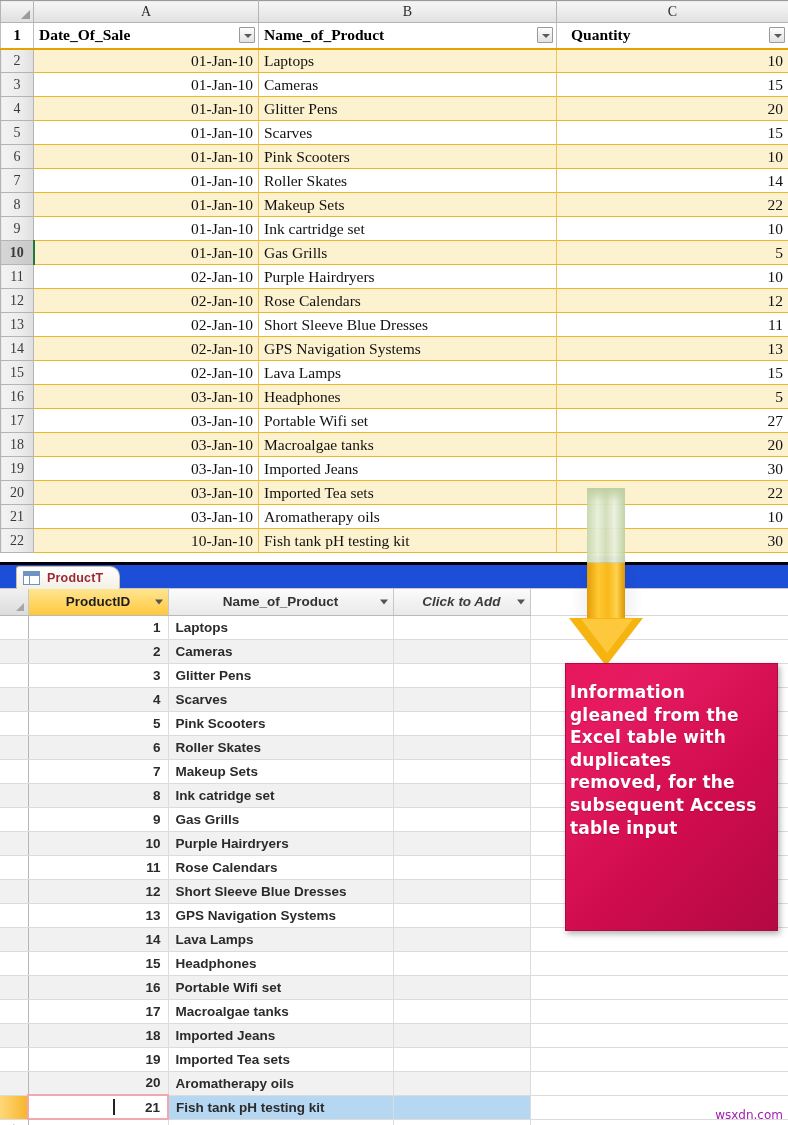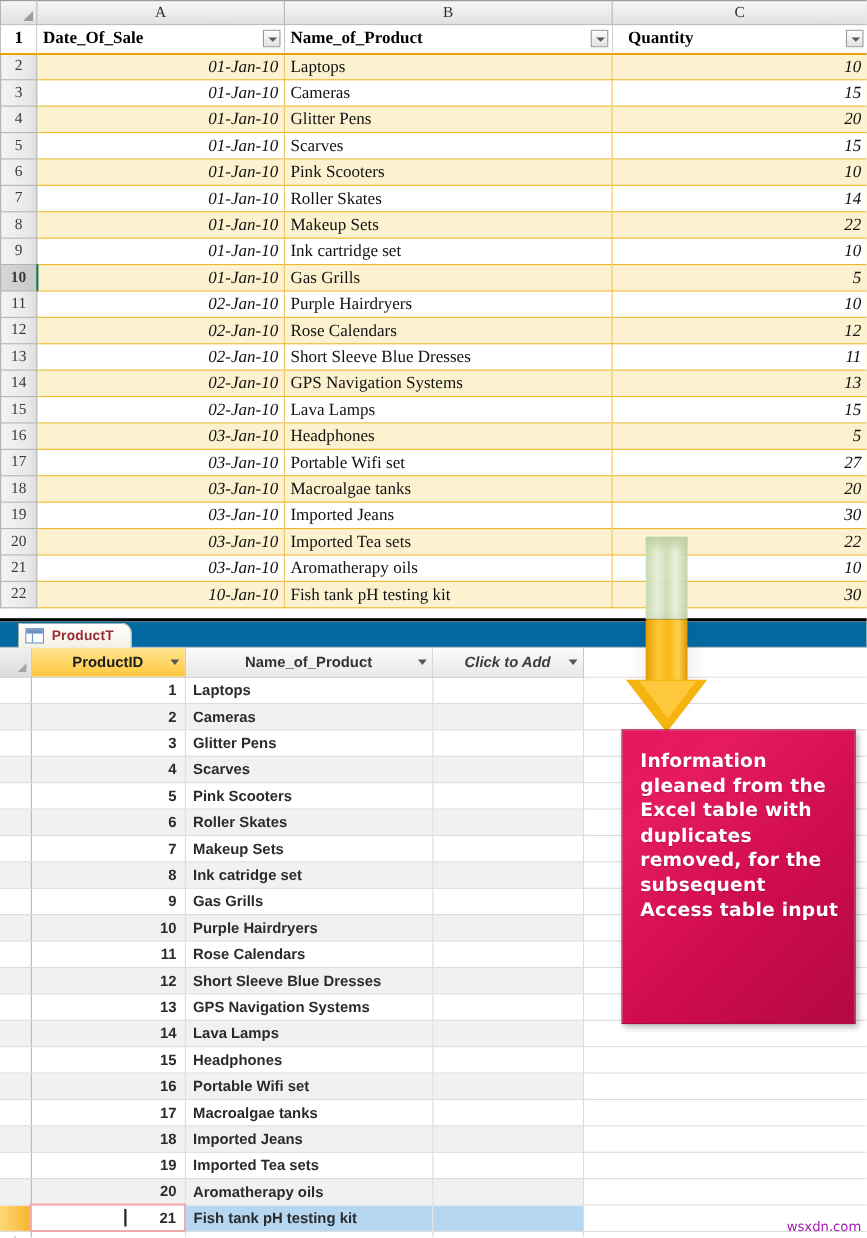--- a/index.html
+++ b/index.html
@@ -85,32 +85,32 @@
     height: 24px; vertical-align: middle;
     font-size: 15.5px; color: #111;
     padding: 0 5px;
     border-left: 1px solid #f0c25a;
     border-right: 1px solid #f0c25a;
     font-family: "Liberation Serif", serif;
     white-space: nowrap; overflow: hidden;
   }
   .xl-row.band td.dc { background: #fdf2cf; border-top: 1px solid #edb827; border-bottom: 1px solid #edb827; }
   .xl-row.plain td.dc { background: #ffffff; }
-  td.dc.right { text-align: right; font-style: italic; }
+  td.dc.right { text-align: right; }
   td.dc.left  { text-align: left; }
 
   
   #access {
     position: absolute; left: 0; top: 562px; width: 788px; height: 563px;
     background: #ffffff;
     border-top: 3px solid #000000;
     overflow: hidden;
   }
   .ac-tabbar {
-    height: 24px; background: #0369a1; position: relative;
+    height: 24px; background: #1d4ed8; position: relative;
     border-bottom: 1px solid #c8c8c8;
   }
   .ac-tab {
     position: absolute; left: 16px; top: 1px; height: 23px;
     display: flex; align-items: center; gap: 7px;
     padding: 0 16px 0 6px;
     background: linear-gradient(to bottom,#ffffff,#f4f0e6);
     border: 1px solid #c9bfa4; border-bottom: none;
     border-radius: 3px 10px 0 0;
   }
@@ -241,21 +241,21 @@
     background: radial-gradient(ellipse at 50% 40%, rgba(0,0,0,.10), rgba(0,0,0,0) 62%);
   }
 
   
   #callout {
     position: absolute; left: 565px; top: 663px;
     width: 213px; height: 268px;
     background: linear-gradient(135deg,#e8175d 0%,#e51a60 22%,#d00c4e 58%,#b30943 100%);
     border: 1px solid #b00a42;
     box-shadow: 2px 3px 6px rgba(0,0,0,.30);
-    padding: 17px 14px 10px 16px;
+    padding: 17px 14px 10px 4px;
   }
   #callout p {
     color: #ffffff; font-size: 17px; font-weight: bold;
     line-height: 1.33; letter-spacing: .2px;
     text-shadow: 0 1px 1px rgba(0,0,0,.18);
     font-family: "DejaVu Sans", sans-serif;
   }
 
   
   #wm {

